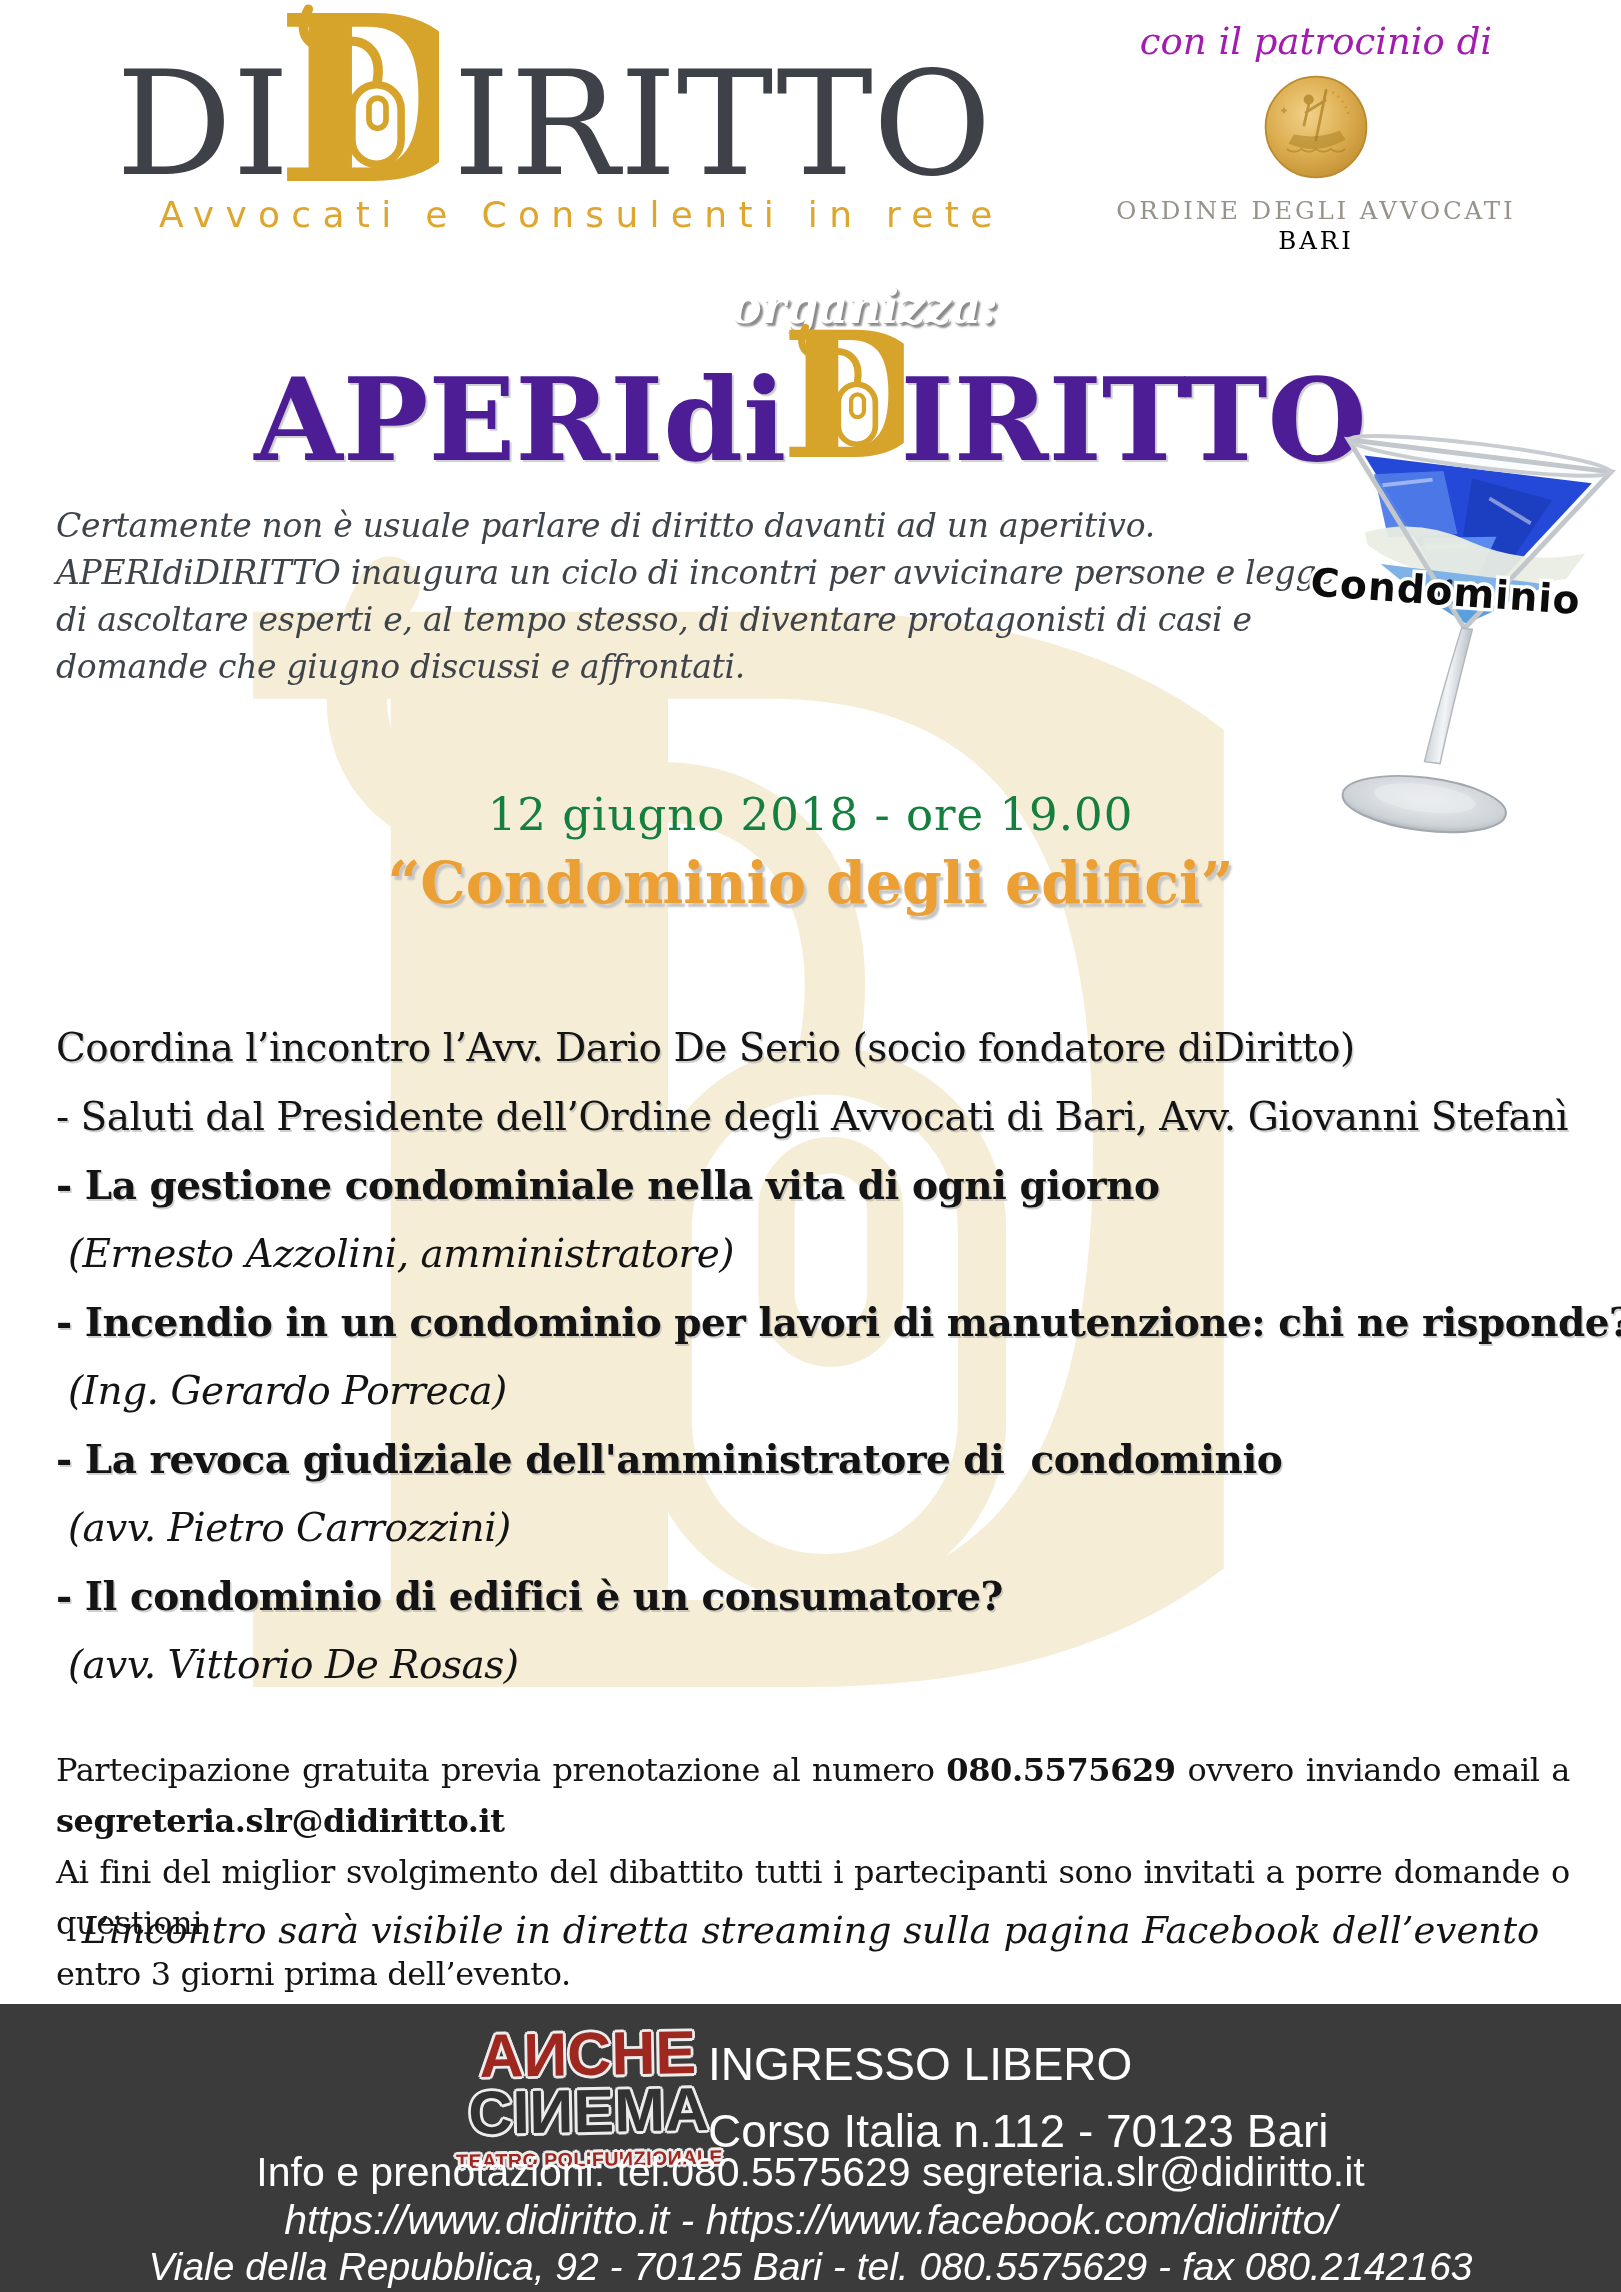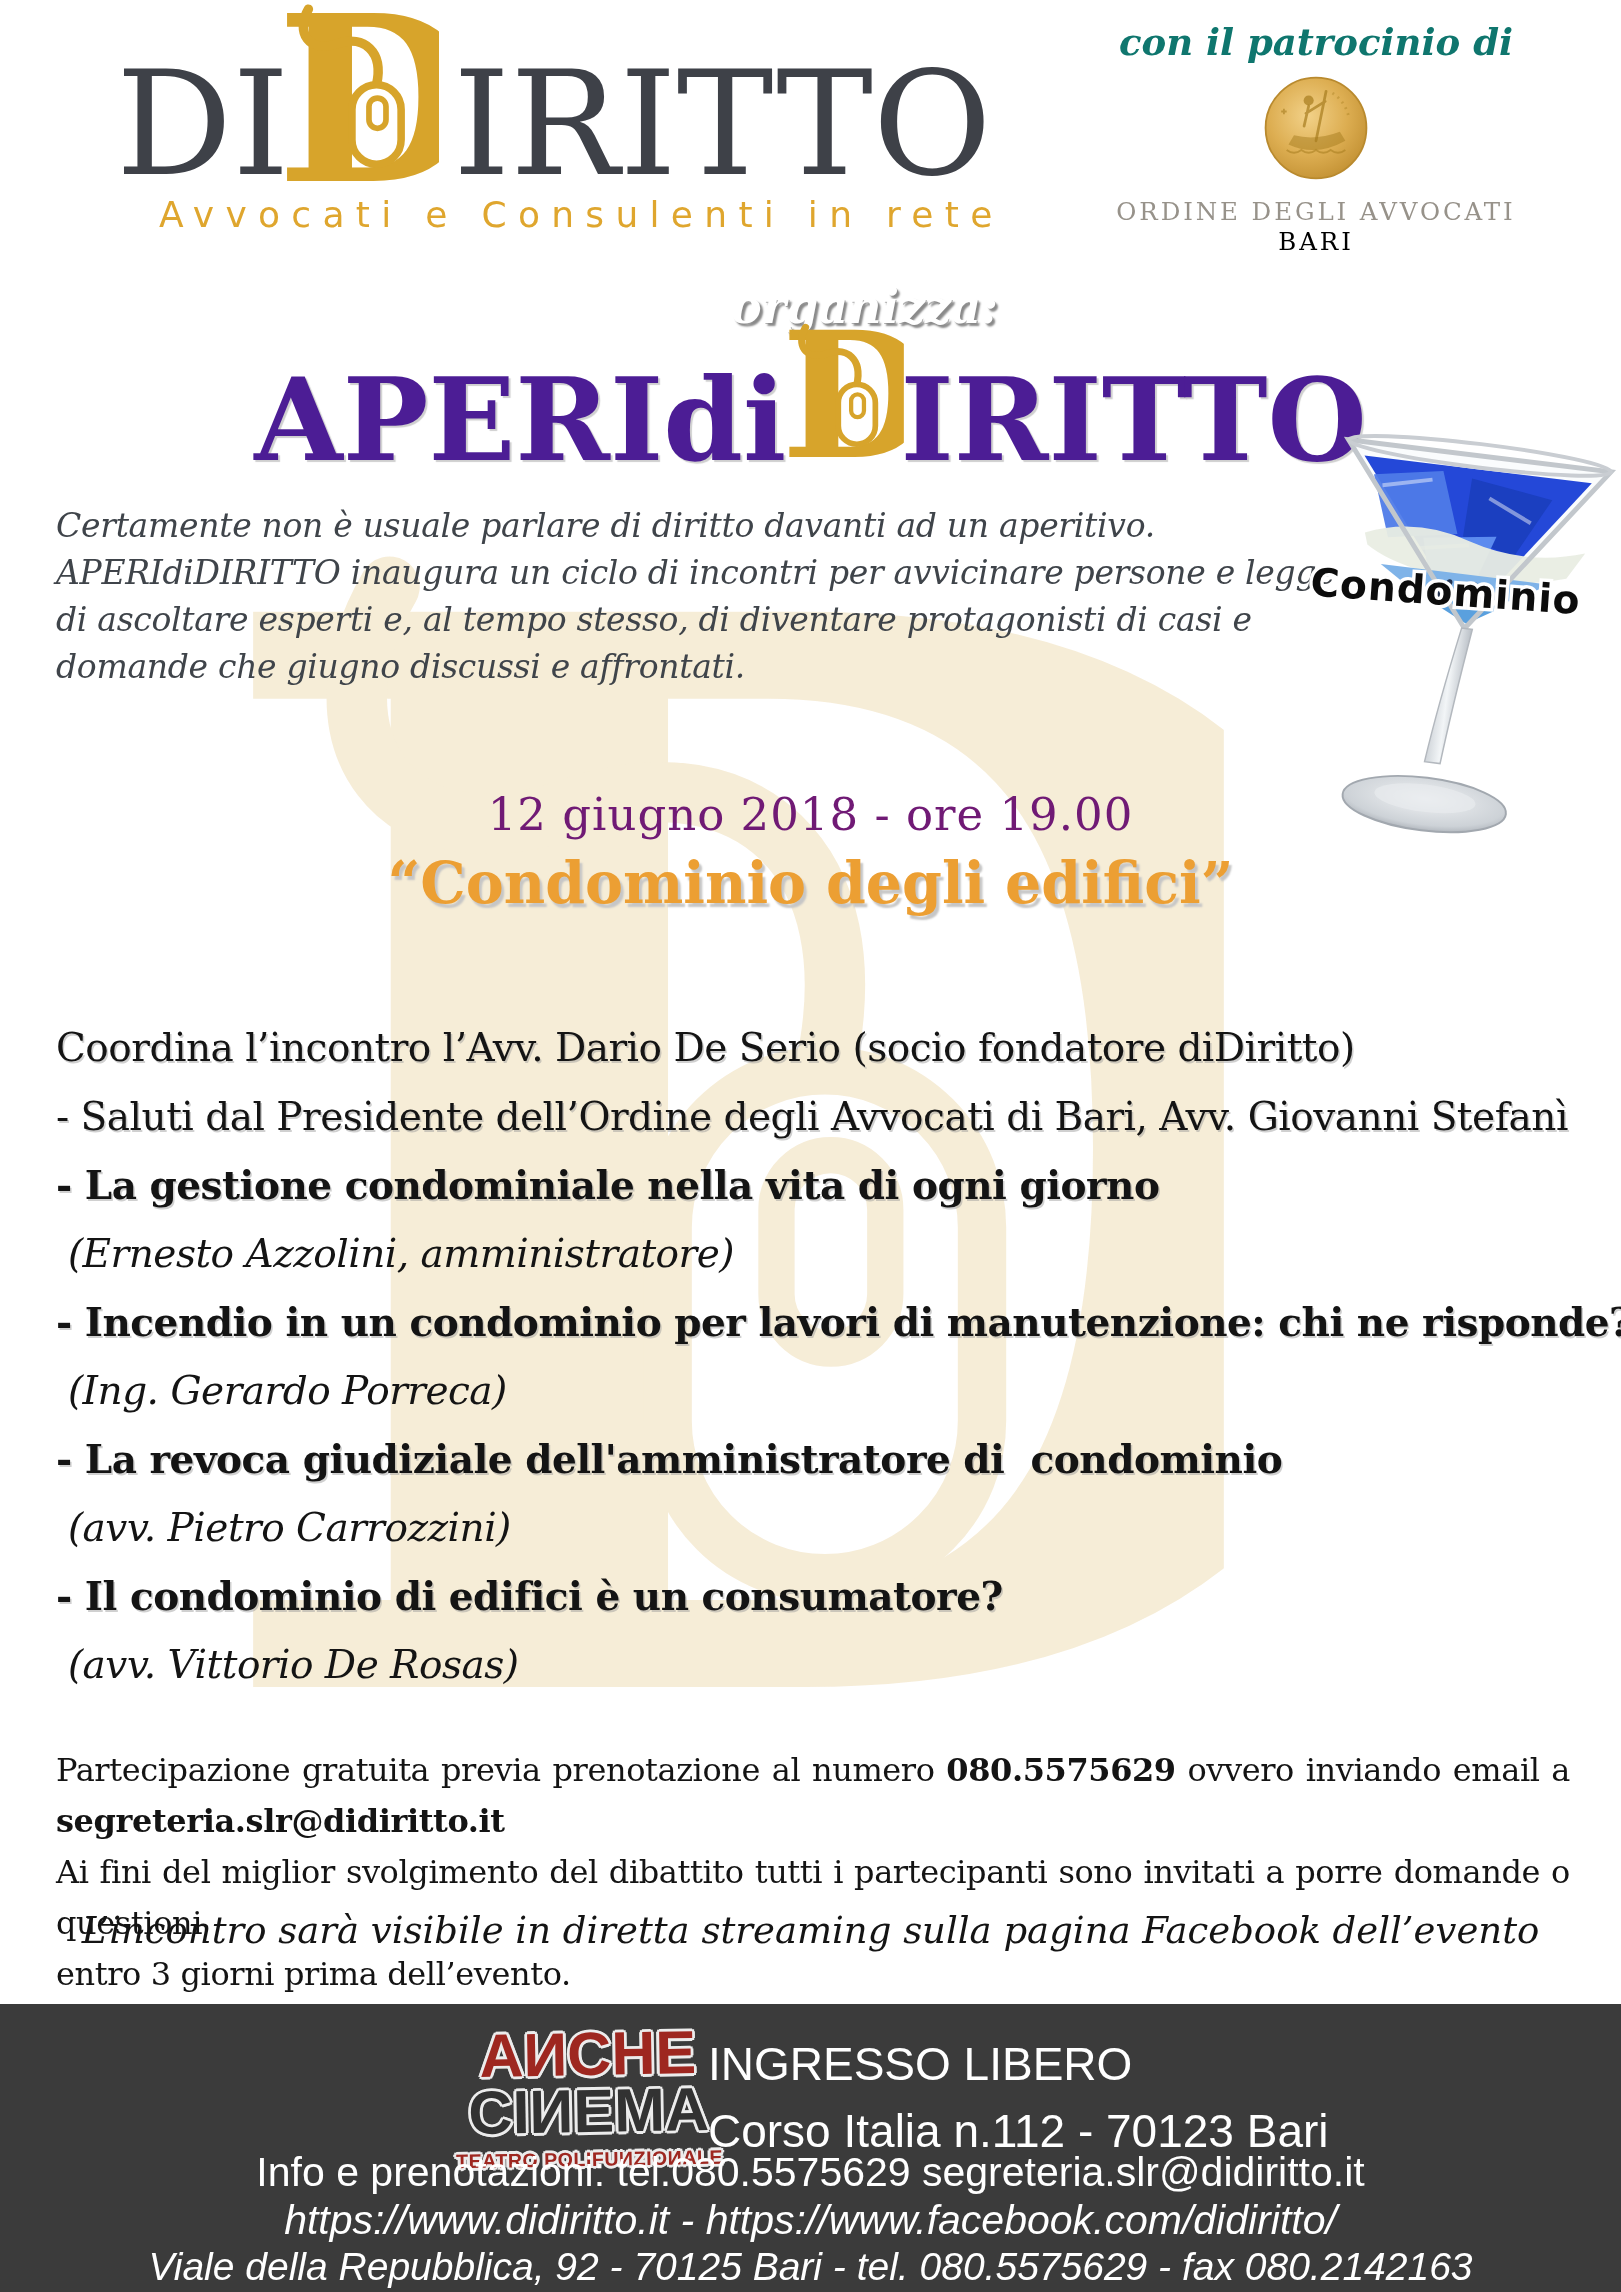--- a/index.html
+++ b/index.html
@@ -14,21 +14,21 @@
 
   
   .logo-di{left:116px;top:51px;font-size:145px;line-height:1;color:#3E4148;z-index:2;}
   .logo-dsvg{left:280px;top:-5.9px;width:159px;height:227px;color:#D7A42B;z-index:2;}
   .logo-iritto{left:453px;top:51px;font-size:145px;line-height:1;color:#3E4148;z-index:2;}
   .tagline{left:159px;top:194px;font-size:36px;letter-spacing:11.3px;color:#DFA62E;
            font-family:"DejaVu Sans",sans-serif;z-index:2;}
 
   
   .patronage{right:65px;top:19.6px;width:480px;text-align:center;z-index:2;}
-  .pat-label{font-size:37px;font-weight:bold;font-style:italic;color:#0f766e;}
+  .pat-label{font-size:37px;font-weight:normal;font-style:italic;color:#a21caf;}
   .coin{width:110px;height:110px;margin:9.8px auto 0;display:block;}
   .pat-org{margin-top:13.7px;font-size:24.5px;color:#97928A;letter-spacing:2.9px;}
   .pat-city{font-size:24.5px;color:#000000;letter-spacing:2.9px;margin-top:1px;}
 
   
   .organizza{left:0;top:280px;width:100%;text-align:center;text-indent:108px;
              font-size:46px;font-weight:bold;font-style:italic;color:#ffffff;
              text-shadow:2.9px 2.9px 2px #8a8a8a,1px 1px 0 #b5b5b5;z-index:2;}
   .event-logo{left:0;top:316px;width:100%;display:flex;justify-content:center;
               align-items:flex-end;z-index:2;}
@@ -38,21 +38,21 @@
 
   
   .intro{left:56px;top:502px;font-style:italic;font-size:33px;line-height:47px;
          color:#3F444A;letter-spacing:-0.3px;z-index:2;}
 
   
   .cocktail{left:1296px;top:427px;width:325px;height:421px;z-index:2;}
 
   
   .date{left:0;top:788px;width:100%;text-align:center;font-size:45px;
-        color:#701a75;letter-spacing:1px;z-index:2;}
+        color:#15803d;letter-spacing:1px;z-index:2;}
   .title{left:0;top:849px;width:100%;text-align:center;font-size:57px;font-weight:bold;
          color:#EC9F33;text-shadow:2.9px 3.9px 2px #c6c6c6;z-index:2;}
 
   
   .agenda{left:56px;top:1025px;z-index:2;}
   .agenda .ln{font-size:39px;line-height:46px;margin-bottom:22.5px;color:#141414;
               letter-spacing:-0.5px;white-space:pre;
               text-shadow:1.5px 1.5px 0 rgba(150,150,150,.45);}
   .agenda .ln.b{font-weight:bold;}
   .agenda .ln.i{font-style:italic;text-shadow:none;}

